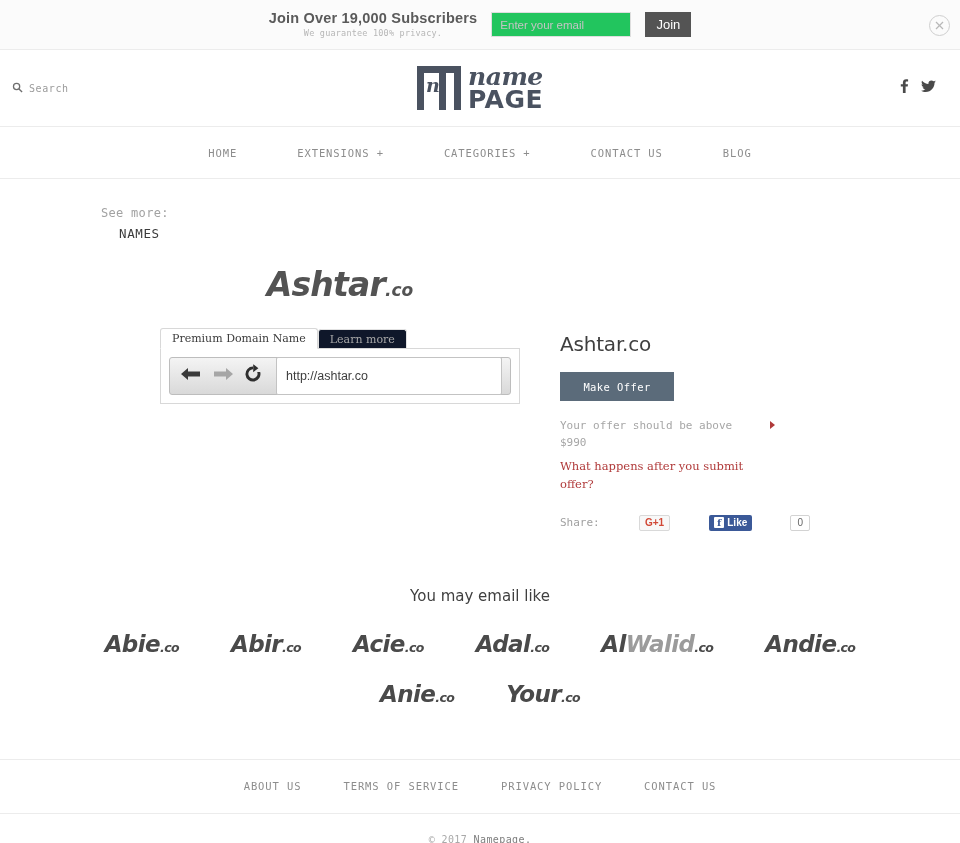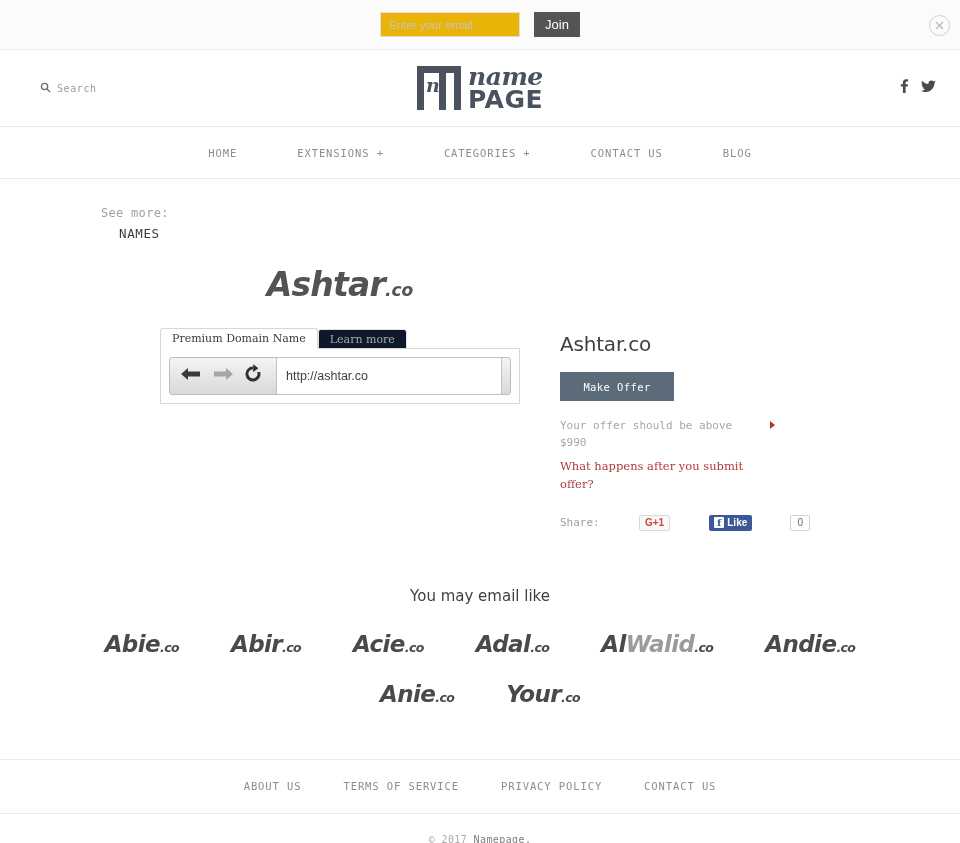--- a/index.html
+++ b/index.html
@@ -38,21 +38,21 @@
     font-size: 8.5px;
     color: #b6b6b6;
     display: block;
     margin-top: 2px;
     letter-spacing: .2px;
   }
   .email-input {
     width: 140px;
     height: 25px;
     border: 1px solid #dedede;
-    background: #eab308;
+    background: #22c55e;
     font-family: "Liberation Sans", sans-serif;
     font-size: 11.5px;
     color: #555;
     padding: 0 8px;
     outline: none;
   }
   .email-input::placeholder { color: #c4c4c4; }
   .join-btn {
     height: 25px;
     min-width: 46px;
@@ -79,21 +79,21 @@
   
   .masthead {
     height: 77px;
     border-bottom: 1px solid #ececec;
     display: flex;
     align-items: center;
     position: relative;
   }
   .search-box {
     position: absolute;
-    left: 40px;
+    left: 12px;
     display: flex;
     align-items: center;
     gap: 6px;
     cursor: pointer;
   }
   .search-label {
     font-family: "DejaVu Sans Mono", monospace;
     font-size: 10px;
     color: #9b9b9b;
     letter-spacing: .6px;
@@ -464,20 +464,24 @@
     font-size: 10px;
     color: #a9a9a9;
     letter-spacing: .4px;
   }
   .copyright .brand { color: #7e7e7e; }
 </style>
 </head>
 <body>
 
 <div class="subscribe-bar">
+  <div class="sub-text">
+    <span class="sub-title">Join Over 19,000 Subscribers</span>
+    <span class="sub-sub">We guarantee 100% privacy.</span>
+  </div>
   <input class="email-input" type="text" placeholder="Enter your email" style="">
   <button class="join-btn">Join</button>
 
   <div class="close-circle">
     <svg width="19" height="19" viewBox="0 0 19 19">
       <line x1="6" y1="6" x2="13" y2="13" stroke="#b8b8b8" stroke-width="1.2"></line>
       <line x1="13" y1="6" x2="6" y2="13" stroke="#b8b8b8" stroke-width="1.2"></line>
     </svg>
   </div>
 </div>

